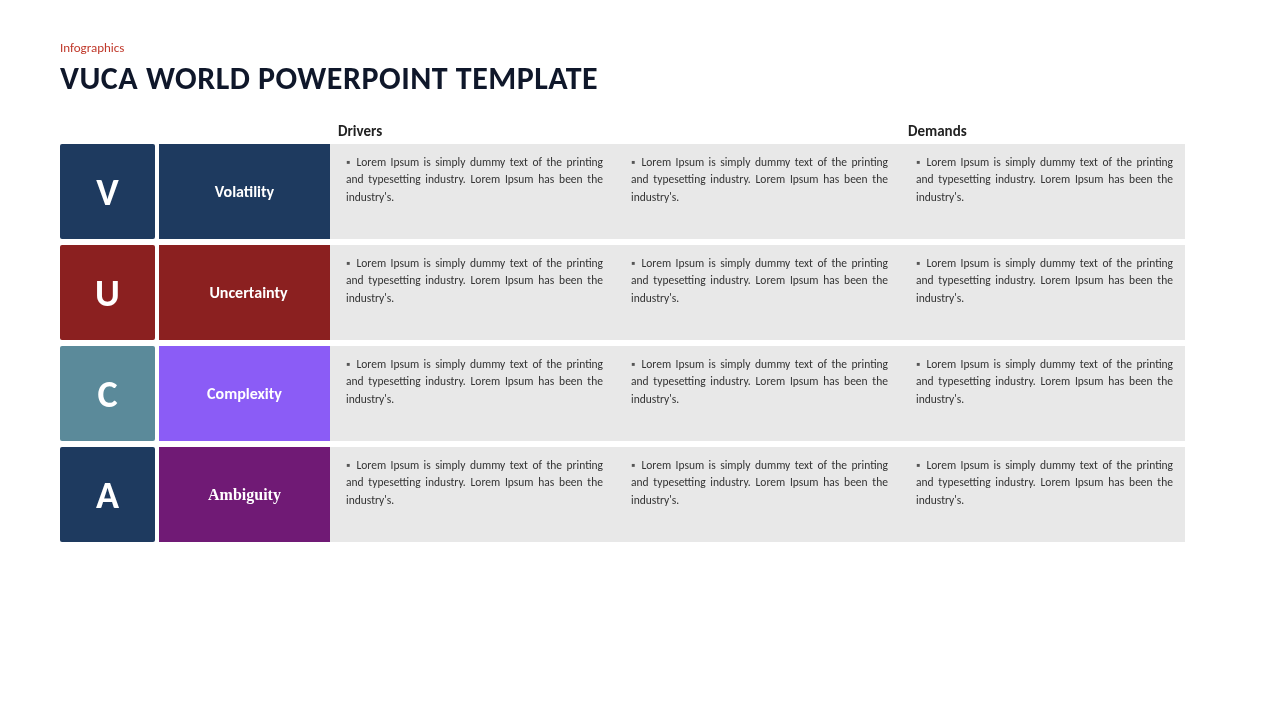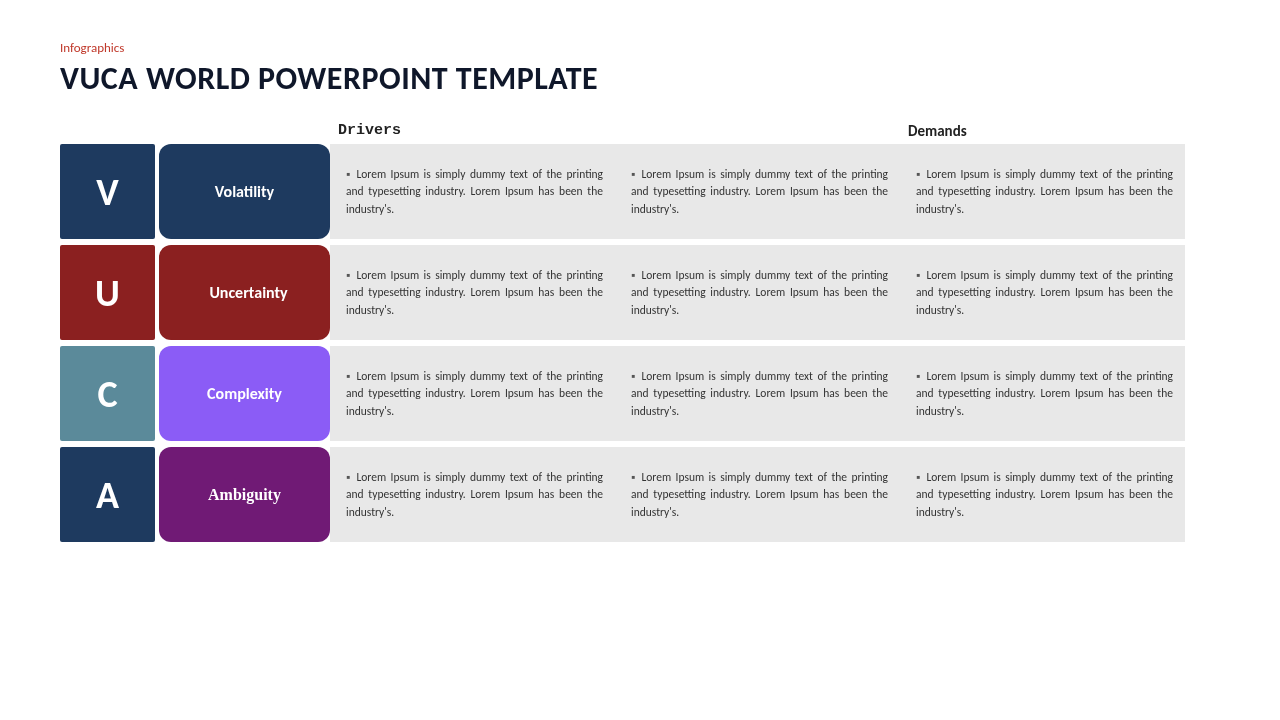--- a/index.html
+++ b/index.html
@@ -40,21 +40,21 @@
       grid-template-columns: 95px 175px 285px 285px 285px;
       margin-bottom: 4px;
     }
     .col-header {
       font-size: 15px;
       font-weight: 700;
       color: #222;
       text-align: left;
       padding-left: 8px;
     }
-    .col-header.drivers { grid-column: 3; font-family: Liberation Mono, monospace; }
+    .col-header.drivers { grid-column: 3; }
     .col-header.effects { grid-column: 4; }
     .col-header.demands { grid-column: 5; }
     .rows-container {
       display: flex;
       flex-direction: column;
       gap: 6px;
     }
     .row {
       display: grid;
       grid-template-columns: 95px 175px 285px 285px 285px;
@@ -70,26 +70,26 @@
       color: #ffffff;
       border-radius: 2px;
     }
     .cell-label {
       display: flex;
       align-items: center;
       justify-content: center;
       font-size: 16px;
       font-weight: 700;
       color: #ffffff;
-      border-radius: 12px;
+      border-radius: 0;
       margin-left: 4px;
     }
     .cell-text {
       background: #e8e8e8;
-      padding: 22px 12px 10px 16px;
+      padding: 10px 12px 10px 16px;
       font-size: 11.5px;
       color: #333;
       line-height: 1.5;
       text-align: justify;
     }
     .cell-text-item::before {
       content: "▪ ";
       color: #555;
     }
     

